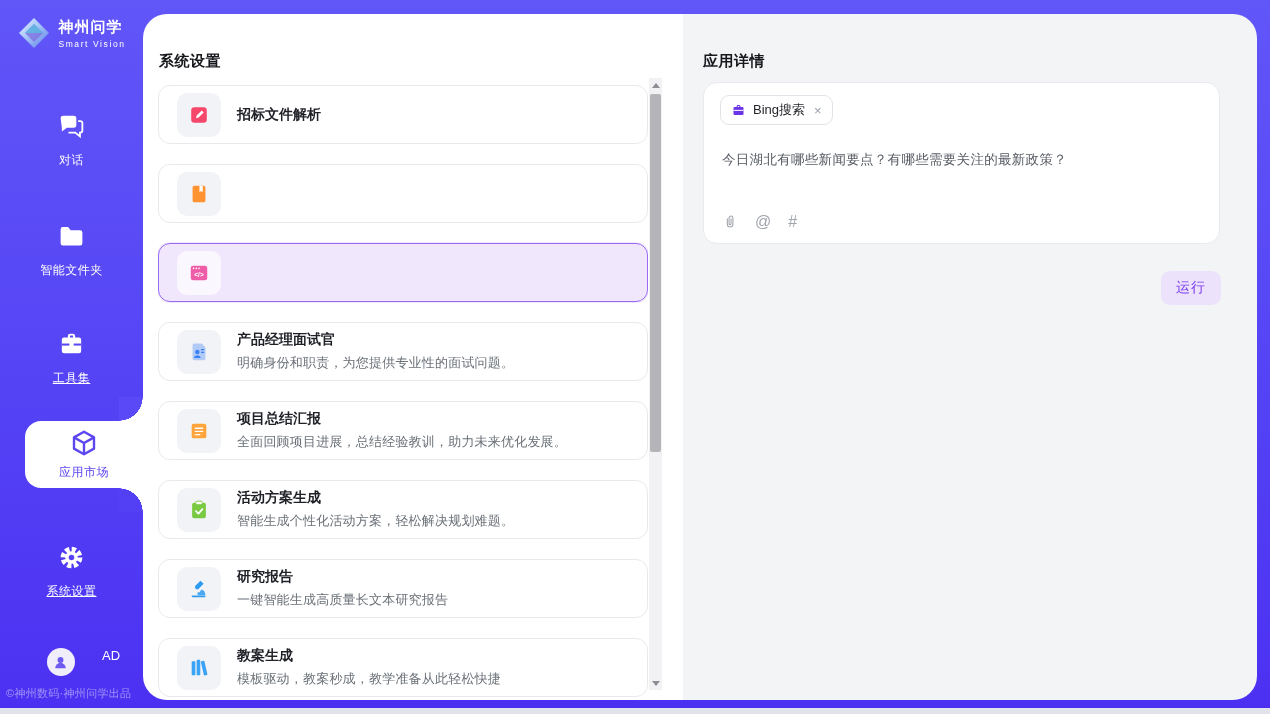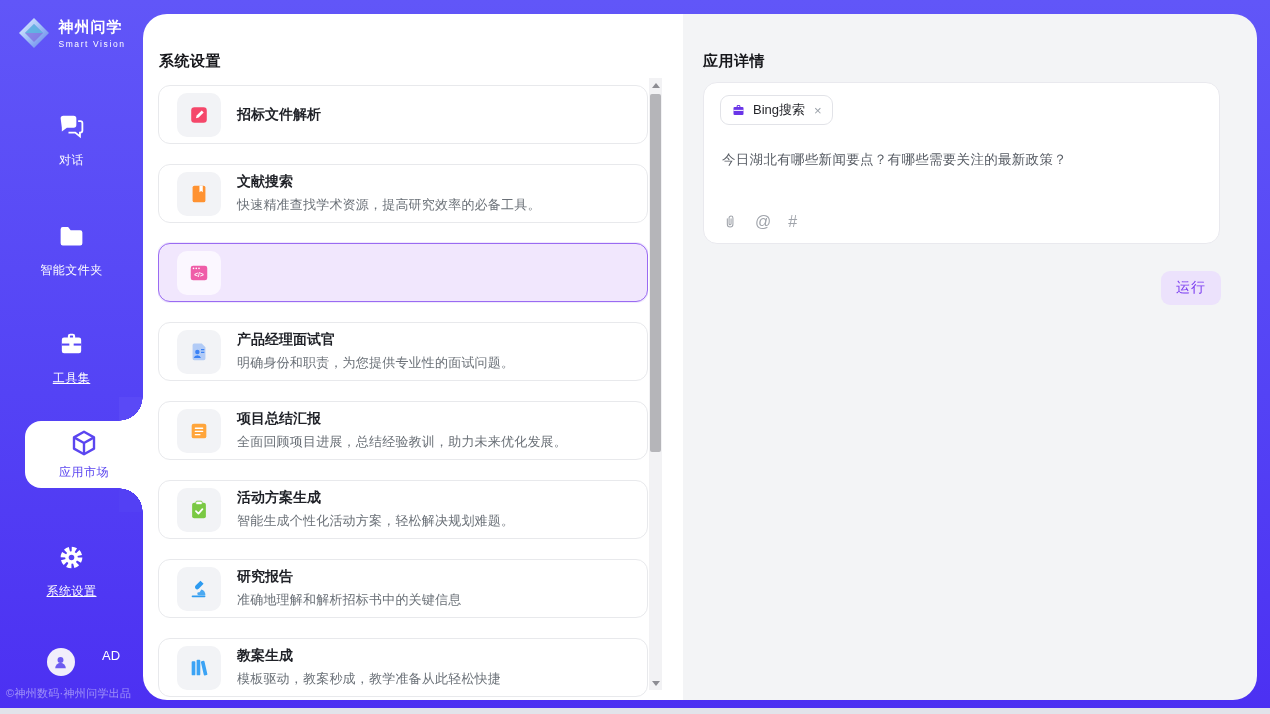--- a/index.html
+++ b/index.html
@@ -201,24 +201,20 @@
         </span>
       </div>
 
       <div class="app-card">
         <span class="tile" style="color: rgb(255, 146, 49);">
           <svg width="22" height="22" viewBox="0 0 24 24">
             <path fill="currentColor" d="M5 5A2 2 0 0 1 7 3h10a2 2 0 0 1 2 2v14a2 2 0 0 1-2 2H7a2 2 0 0 1-2-2z"></path>
             <path fill="#fff" d="M12.5 3h3.6v7l-1.8-1.4-1.8 1.4z"></path>
           </svg>
         </span>
-        <span class="card-text">
-          <span class="card-name" style="display:block">文献搜索</span>
-          <span class="card-desc" style="display:block">快速精准查找学术资源，提高研究效率的必备工具。</span>
-        </span>
       </div>
 
       <div class="app-card selected">
         <span class="tile" style="color: rgb(239, 93, 168);">
           <svg width="22" height="22" viewBox="0 0 24 24">
             <rect x="3" y="4" width="18" height="16" rx="2.6" fill="currentColor"></rect>
             <circle cx="6" cy="7" r=".9" fill="#fff"></circle>
               <circle cx="9" cy="7" r=".9" fill="#fff"></circle>
               <circle cx="12" cy="7" r=".9" fill="#fff"></circle>
             <text x="12" y="16.6" text-anchor="middle" font-size="7" font-weight="bold" fill="#fff" font-family="Liberation Sans,sans-serif">&lt;/&gt;</text>
@@ -271,21 +267,21 @@
       <div class="app-card">
         <span class="tile" style="color: rgb(46, 155, 240);">
           <svg width="22" height="22" viewBox="0 0 24 24">
             <path fill="currentColor" d="M13.6 3l3.4 3.4-5.3 5.3a2.4 2.4 0 1 1-3.4-3.4z"></path>
             <path fill="currentColor" d="M14.6 12.6A6.5 6.5 0 0 1 19 18.7h-7.3a1.6 1.6 0 0 1 0-3.2h.9z" opacity=".85"></path>
             <rect x="4" y="19.2" width="15" height="1.9" rx=".9" fill="currentColor"></rect>
           </svg>
         </span>
         <span class="card-text">
           <span class="card-name" style="display:block">研究报告</span>
-          <span class="card-desc" style="display:block">准确地理解和解析招标书中的关键信息</span>
+          <span class="card-desc" style="display:block">一键智能生成高质量长文本研究报告</span>
         </span>
       </div>
 
       <div class="app-card">
         <span class="tile" style="color: rgb(59, 163, 245);">
           <svg width="22" height="22" viewBox="0 0 24 24">
             <g fill="currentColor">
               <rect x="4" y="4.5" width="4" height="15.5" rx="1"></rect>
               <rect x="9.4" y="3" width="4" height="17" rx="1"></rect>
               <rect x="15.6" y="4.2" width="4" height="16" rx="1" transform="rotate(-13 17.6 12.2)"></rect>

